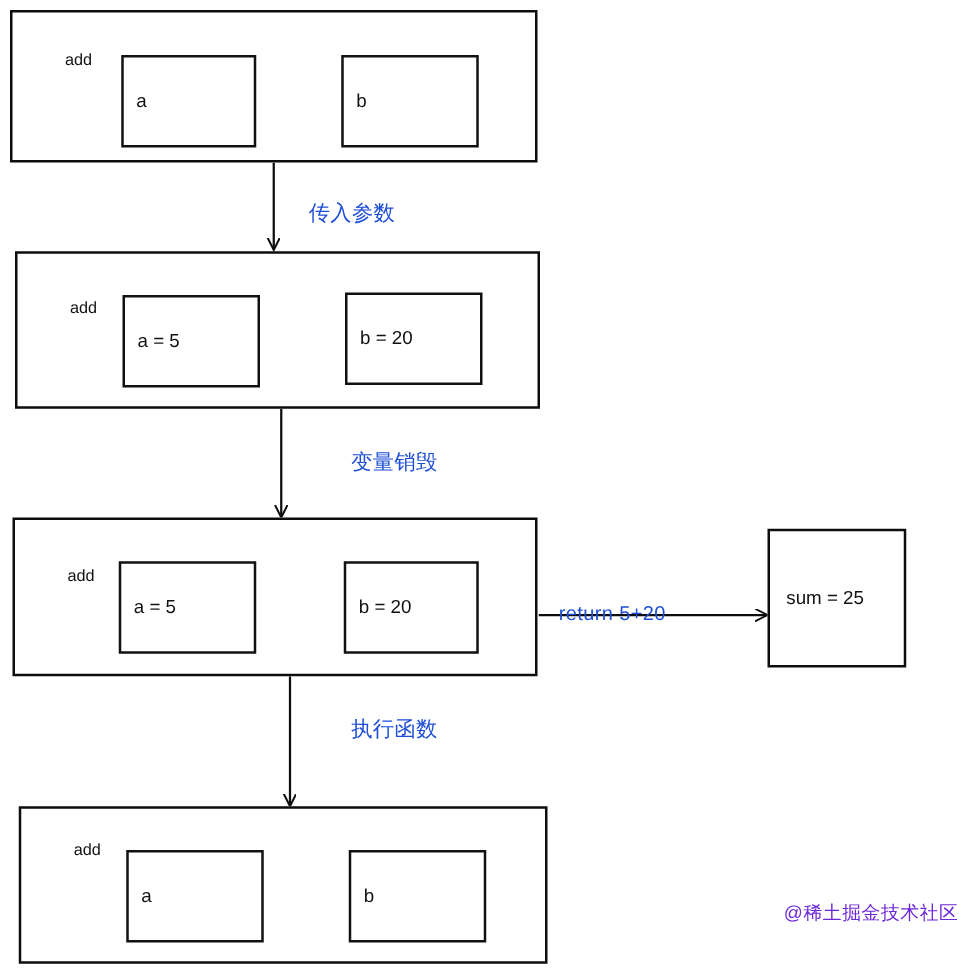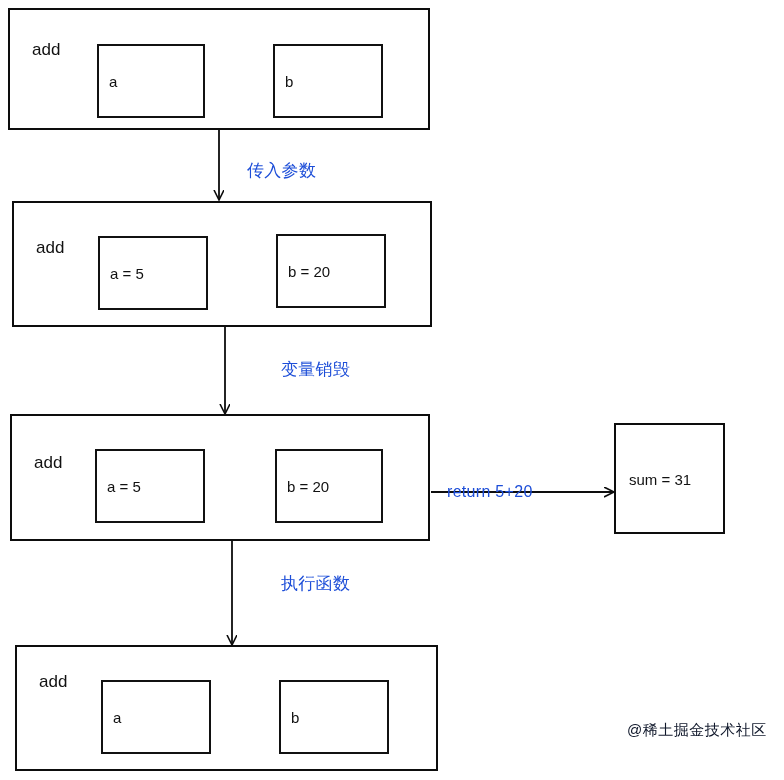--- a/index.html
+++ b/index.html
@@ -33,23 +33,24 @@
     position: absolute;
     left: 10px;
     top: 50%;
     transform: translateY(-50%);
     font-size: 15px;
     color: #111111;
     white-space: nowrap;
   }
   .frame-name {
     position: absolute;
-    font-size: 17px;
+    font-size: 13px;
     color: #111111;
     white-space: nowrap;
+    margin-left: 20px;
   }
   .edge-label {
     position: absolute;
     font-size: 17px;
     color: #1d4ed8;
     white-space: nowrap;
     letter-spacing: 0.3px;
   }
   .edge-label.latin {
     font-size: 16px;
@@ -59,21 +60,21 @@
     position: absolute;
     left: 0;
     top: 0;
     width: 784px;
     height: 780px;
     pointer-events: none;
   }
   .watermark {
     position: absolute;
     font-size: 15px;
-    color: #0f172a;
+    color: #6d28d9;
     white-space: nowrap;
     letter-spacing: 0.5px;
   }
 </style>
 </head>
 <body>
 
 <div id="canvas">
 
   <svg class="arrows" viewBox="0 0 784 780">
@@ -119,21 +120,21 @@
     </div>
     <div class="slot" style="left:263px; top:33px; width:108px; height:74px;">
       <span class="slot-label">b = 20</span>
     </div>
   </div>
 
   <span class="edge-label latin" style="left:447px; top:463px;">return 5+20</span>
 
 
   <div class="frame" style="left:614px; top:423px; width:111px; height:111px;">
-    <span class="slot-label" style="left:13px;">sum = 31</span>
+    <span class="slot-label" style="left:13px;">sum = 25</span>
   </div>
 
   <span class="edge-label" style="left:281px; top:572px;">执行函数</span>
 
   <div class="frame" style="left:15px; top:645px; width:423px; height:126px;">
     <span class="frame-name" style="left:22px; top:25px;">add</span>
     <div class="slot" style="left:84px; top:33px; width:110px; height:74px;">
       <span class="slot-label">a</span>
     </div>
     <div class="slot" style="left:262px; top:33px; width:110px; height:74px;">

